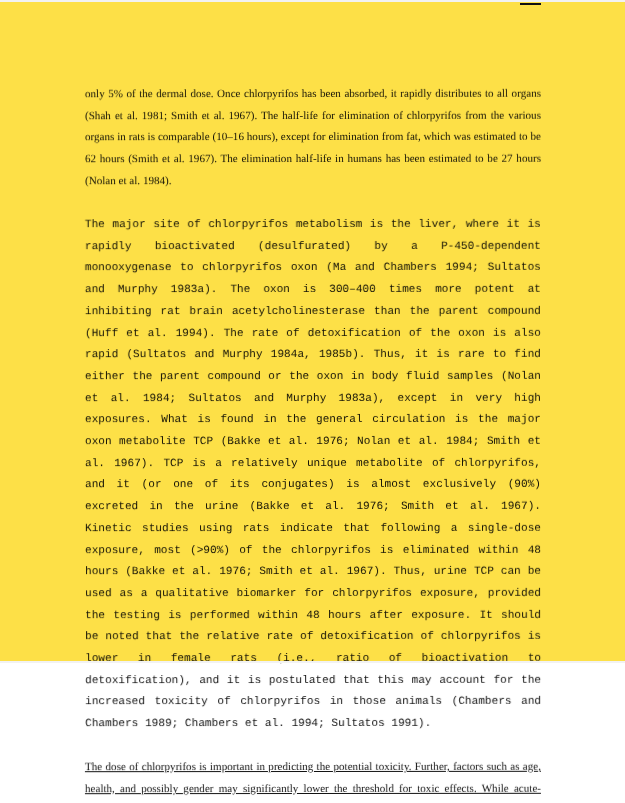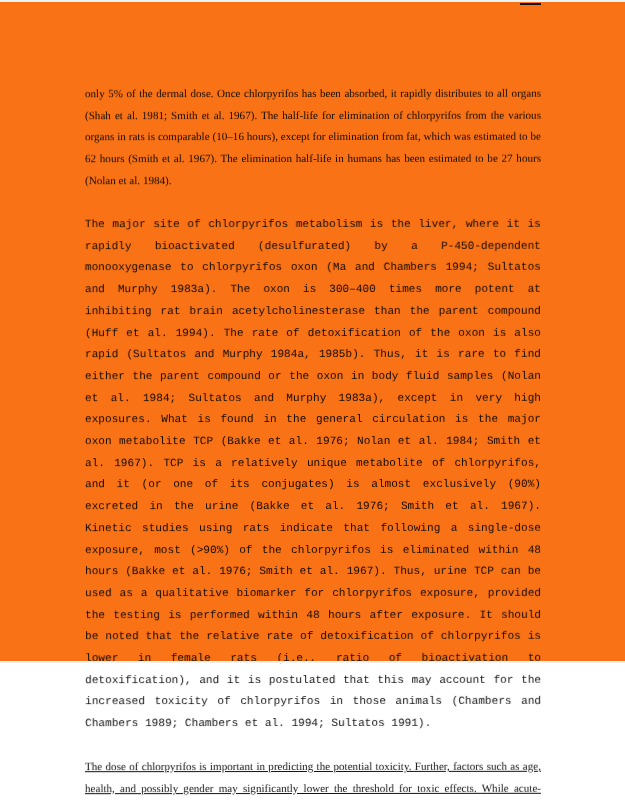--- a/index.html
+++ b/index.html
@@ -13,21 +13,21 @@
     height: 803px;
     overflow: hidden;
     font-family: "Liberation Serif", "DejaVu Serif", serif;
   }
 
   
   .page {
     position: relative;
     width: 625px;
     height: 663px;
-    background: #f97316;
+    background: #fde047;
     box-sizing: border-box;
   }
 
   
   .scan-edge-top,
   .scan-edge-bottom {
     position: absolute;
     left: 0;
     width: 625px;
     height: 2px;

